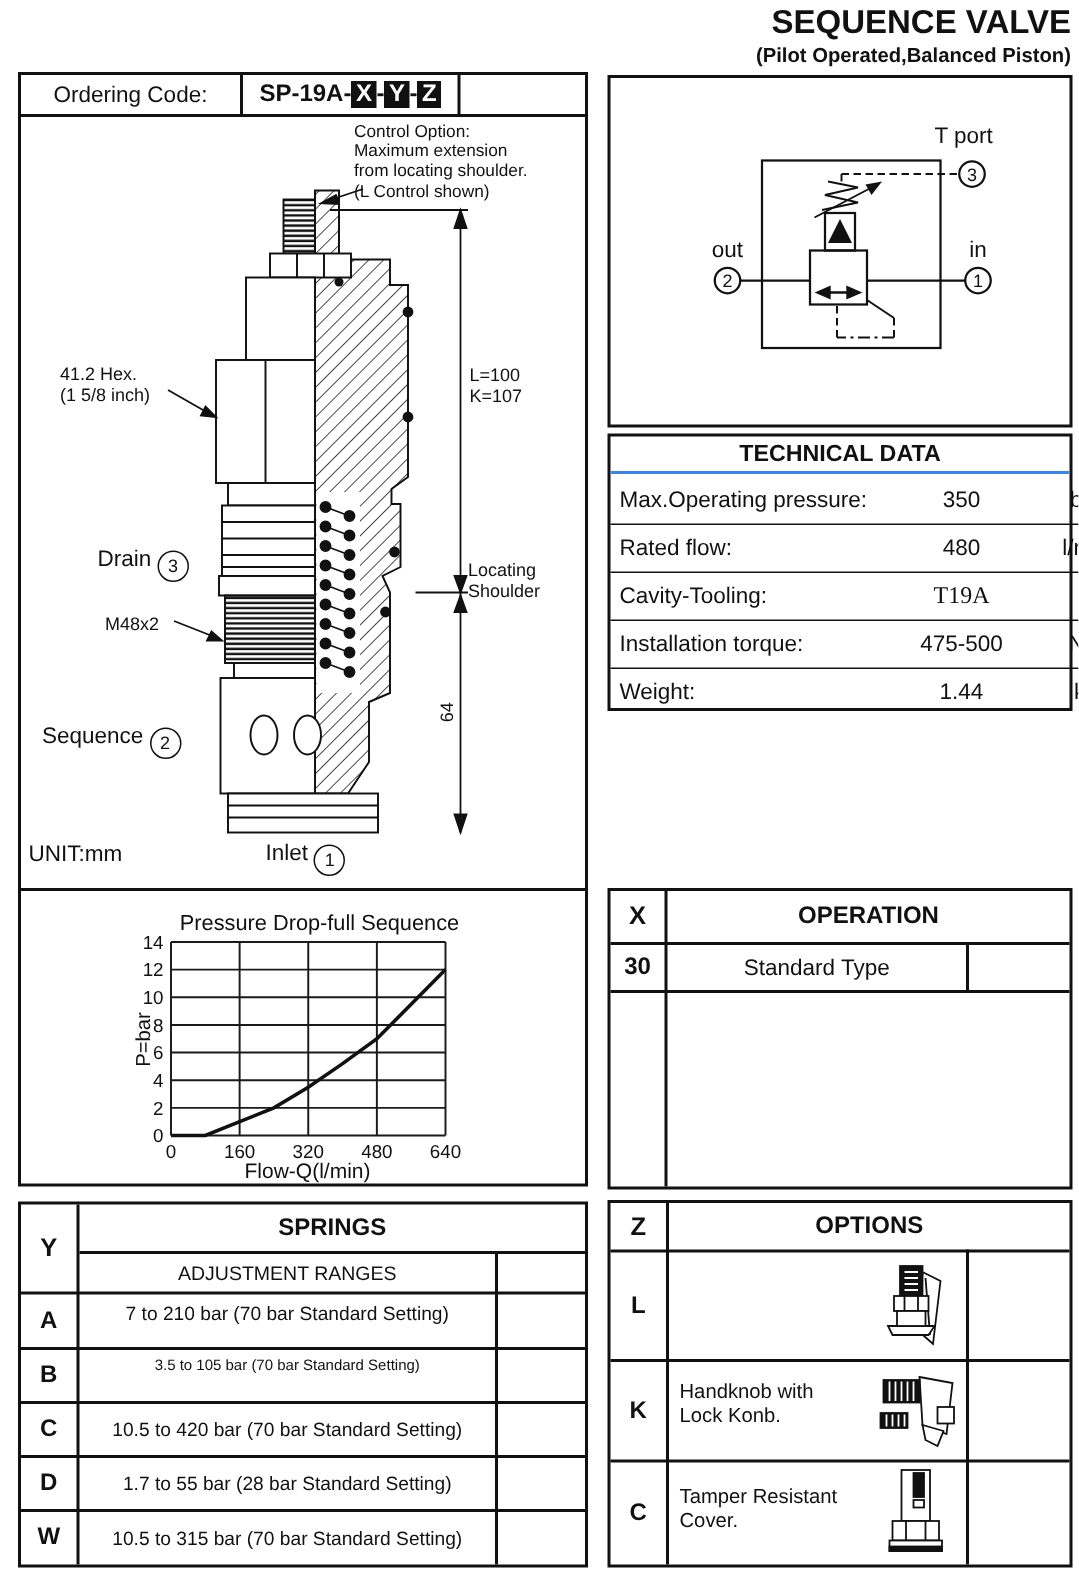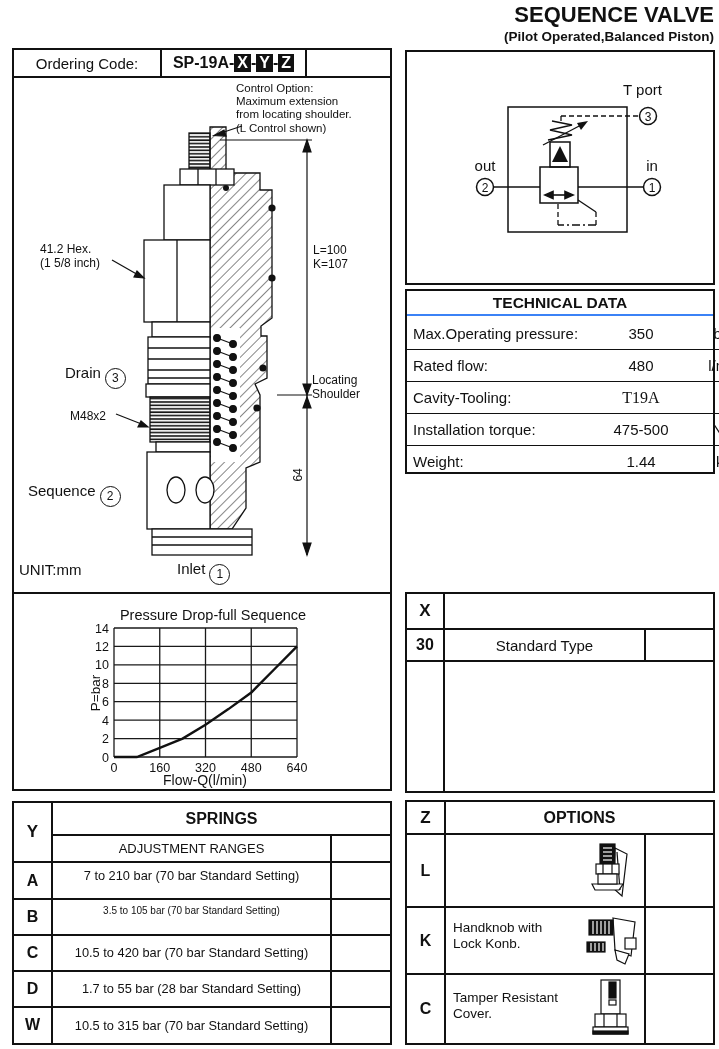--- a/index.html
+++ b/index.html
@@ -279,20 +279,21 @@
         <path d="M100.0,163.0 L122.9,163.0 L145.8,153.8 L168.6,144.6 L191.5,130.8 L214.4,115.1 L237.3,98.5 L260.1,75.5 L283.0,52.4" class="curve" fill="none"></path>
       </svg>
   </div>
 
   <div class="box" style="left:405px;top:592px;width:310px;height:201px;">
     <div class="vline" style="left:36px;top:0;height:197px;"></div>
     <div class="hline" style="left:0;top:34px;width:306px;"></div>
     <div class="hline thinh" style="left:0;top:66px;width:306px;"></div>
     <div class="vline thin" style="left:237px;top:34px;height:32px;"></div>
     <div class="cell b" style="left:0;top:0;width:36px;height:34px;font-size:17px;">X</div>
+    <div class="cell b" style="left:38px;top:0;width:268px;height:34px;font-size:16px;">OPERATION</div>
     <div class="cell b" style="left:0;top:36px;width:36px;height:30px;font-size:16px;">30</div>
     <div class="cell" style="left:38px;top:36px;width:199px;height:30px;font-size:15px;">Standard Type</div>
   </div>
 
   <div class="box" style="left:12px;top:801px;width:380px;height:244px;">
     <div class="vline" style="left:37px;top:0;height:240px;"></div>
     <div class="vline thin" style="left:316px;top:31px;height:209px;"></div>
     <div class="hline thinh" style="left:39px;top:31px;width:337px;"></div>
     <div class="hline" style="left:0;top:58px;width:376px;"></div>
     <div class="hline thinh" style="left:0;top:95px;width:376px;"></div>

